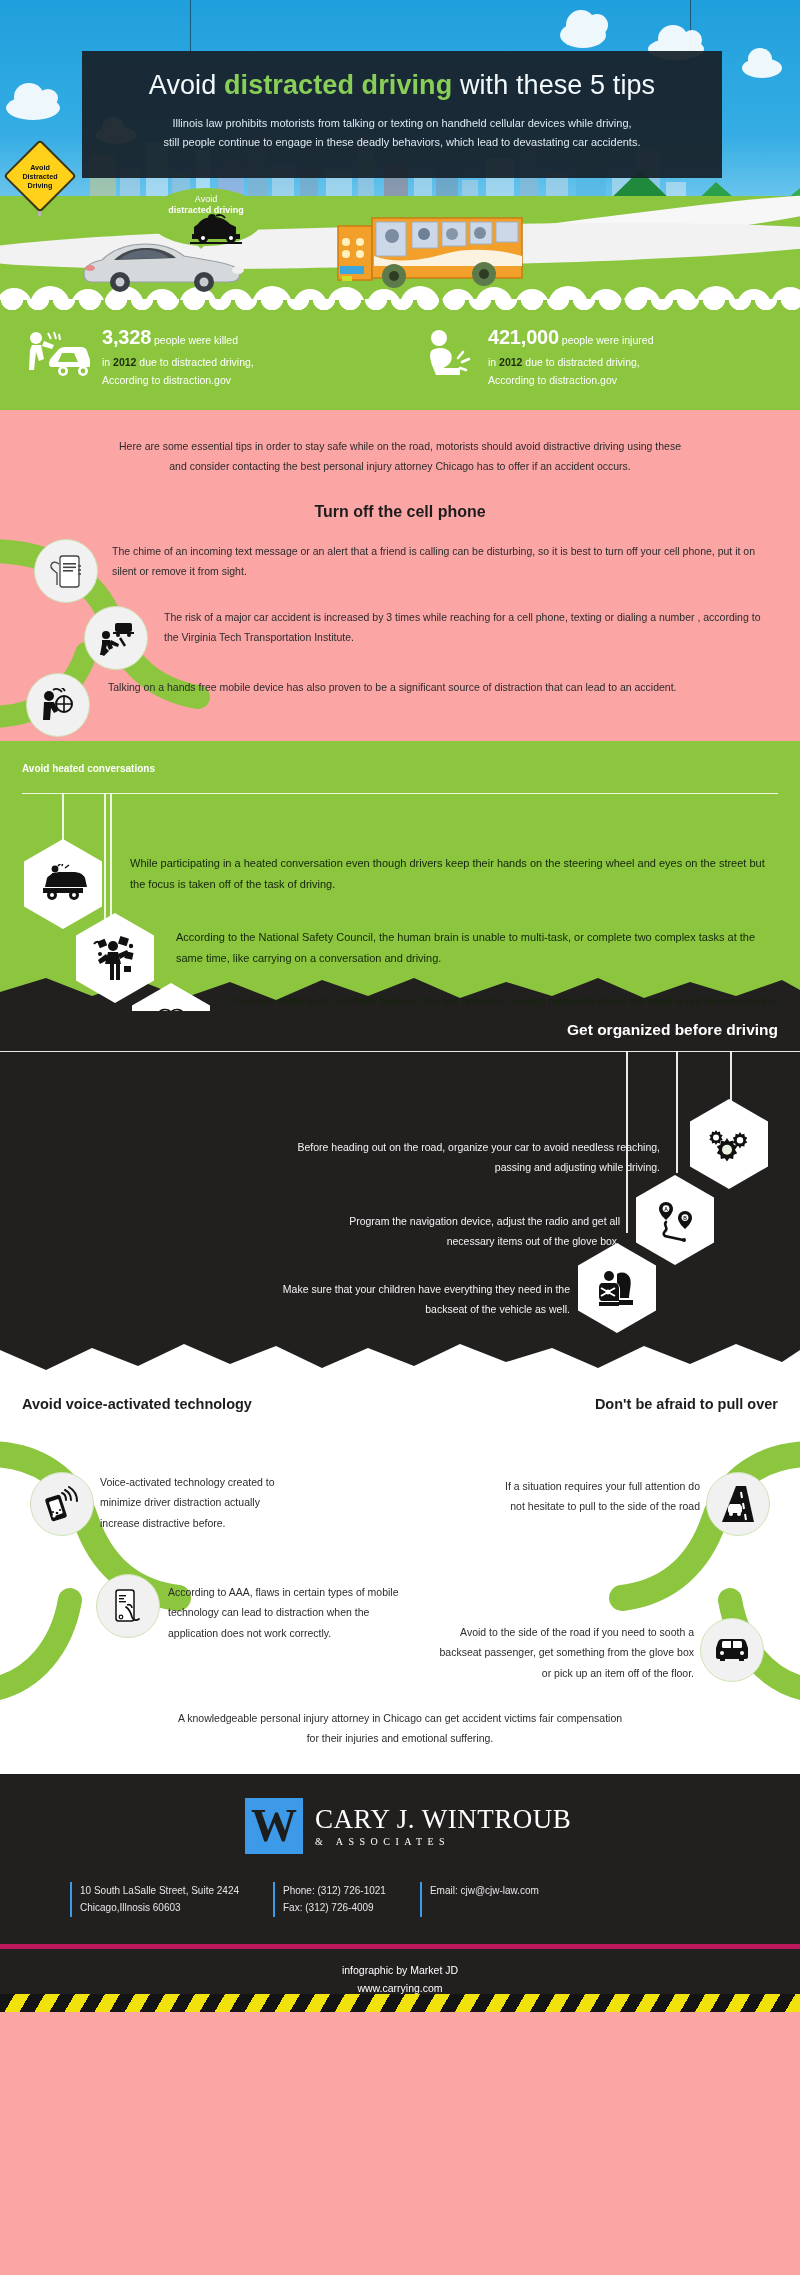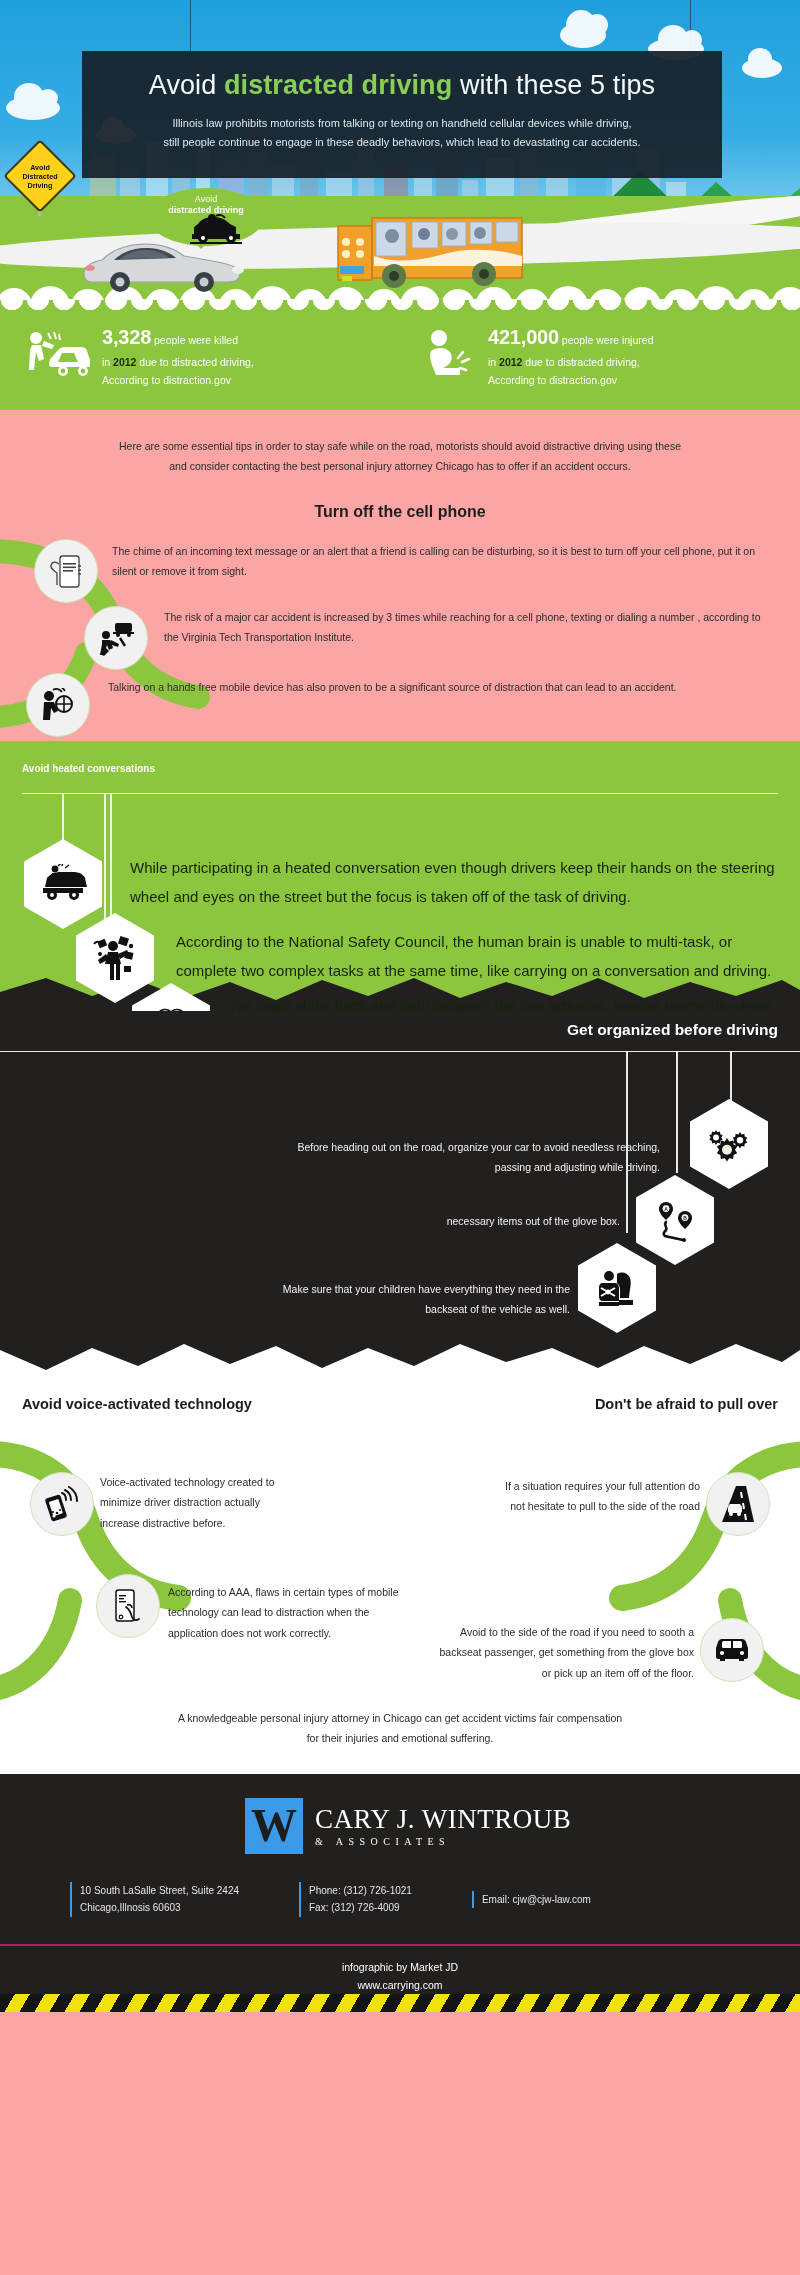--- a/index.html
+++ b/index.html
@@ -162,21 +162,21 @@
   .green h2 {
     position: absolute; left: 22px; top: 22px; color: #ffffff; font-size: 10px; font-weight: 700;
   }
   .grule { position: absolute; background: rgba(255,255,255,.85); }
   .hexwrap { position: absolute; z-index: 3; }
   .hex {
     position: relative; width: 78px; height: 90px; background: #ffffff;
     clip-path: polygon(50% 0%, 100% 25%, 100% 75%, 50% 100%, 0% 75%, 0% 25%);
     display: flex; align-items: center; justify-content: center;
   }
-  .gtext { position: absolute; font-size: 15px; line-height: 1.95; color: #14250b; z-index: 3; }
+  .gtext { position: absolute; font-size: 11px; line-height: 1.95; color: #14250b; z-index: 3; }
 
   
   .zig { position: absolute; left: 0; width: 800px; height: 34px; }
 
   
   .dark {
     position: relative; width: 800px; height: 330px; background: #221f1f; overflow: hidden;
   }
   .dark h2 {
     position: absolute; right: 22px; top: 10px; color: #ffffff; font-size: 15.5px; font-weight: 700;
@@ -203,26 +203,26 @@
   .logo .mark {
     width: 58px; height: 56px; background: #3d9ae8;
     display: flex; align-items: center; justify-content: center;
     font-family: "Liberation Serif", serif; font-size: 46px; color: #1d1d1d; font-weight: 700;
     line-height: 1;
   }
   .logo .words { color: #ffffff; font-family: "Liberation Serif", serif; }
   .logo .words .l1 { font-size: 27px; letter-spacing: .5px; line-height: 1.05; }
   .logo .words .l2 { font-size: 10px; letter-spacing: 5.5px; margin-top: 3px; }
 
-  .fcols { position: absolute; left: 70px; top: 108px; display: flex; gap: 60px; align-items: center; }
+  .fcols { position: absolute; left: 70px; top: 108px; display: flex; gap: 34px; }
   .fcol { border-left: 2px solid #3d9ae8; padding-left: 8px; color: #e6e6e6; font-size: 10px; line-height: 1.75; }
 
   .credit {
     position: relative; width: 800px; height: 68px; background: #221f1f;
-    border-top: 2px solid #be185d; text-align: center; padding-top: 13px;
+    border-top: 5px solid #be185d; text-align: center; padding-top: 13px;
     color: #ffffff; font-size: 10.5px; line-height: 1.7;
   }
   .tape {
     position: absolute; left: 0; bottom: 0; width: 800px; height: 18px;
     background: repeating-linear-gradient(-60deg, #f2e20c 0px, #f2e20c 13px, #141414 13px, #141414 26px);
   }
 </style>
 </head>
 <body>
 
@@ -597,20 +597,21 @@
             <path d="M31 13c4 0 7 3 7 7 0 5-7 11-7 11s-7-6-7-11c0-4 3-7 7-7z"></path>
             <circle cx="31" cy="19.6" r="3.4" fill="#fff"></circle>
             <text x="31" y="22" font-size="5" fill="#111" text-anchor="middle" font-family="Liberation Sans, sans-serif" font-weight="700">B</text>
             <path d="M12 24c-3 3 2 5 0 8s-4 3-1 6l18 4" stroke="#111" stroke-width="2.6" fill="none" stroke-linecap="round"></path>
             <circle cx="30" cy="42" r="2" fill="#111"></circle>
           </g>
         </svg>
       </div>
     </div>
     <div class="dtext" style="left:140px; top:200px; width:480px">
+      <div>Program the navigation device, adjust the radio and get all</div>
       <div>necessary items out of the glove box.</div>
     </div>
 
     <div class="dhex" style="left:578px; top:232px">
       <div class="hex">
         <svg width="44" height="40" viewBox="0 0 44 40">
           <g fill="#111">
             <path d="M22 6c5-3 11-1 13 4 2 6-1 14-1 20h-9c0-7 1-12-3-15z"></path>
             <path d="M24 32h14v5H24z"></path>
             <circle cx="14" cy="8" r="5"></circle>

